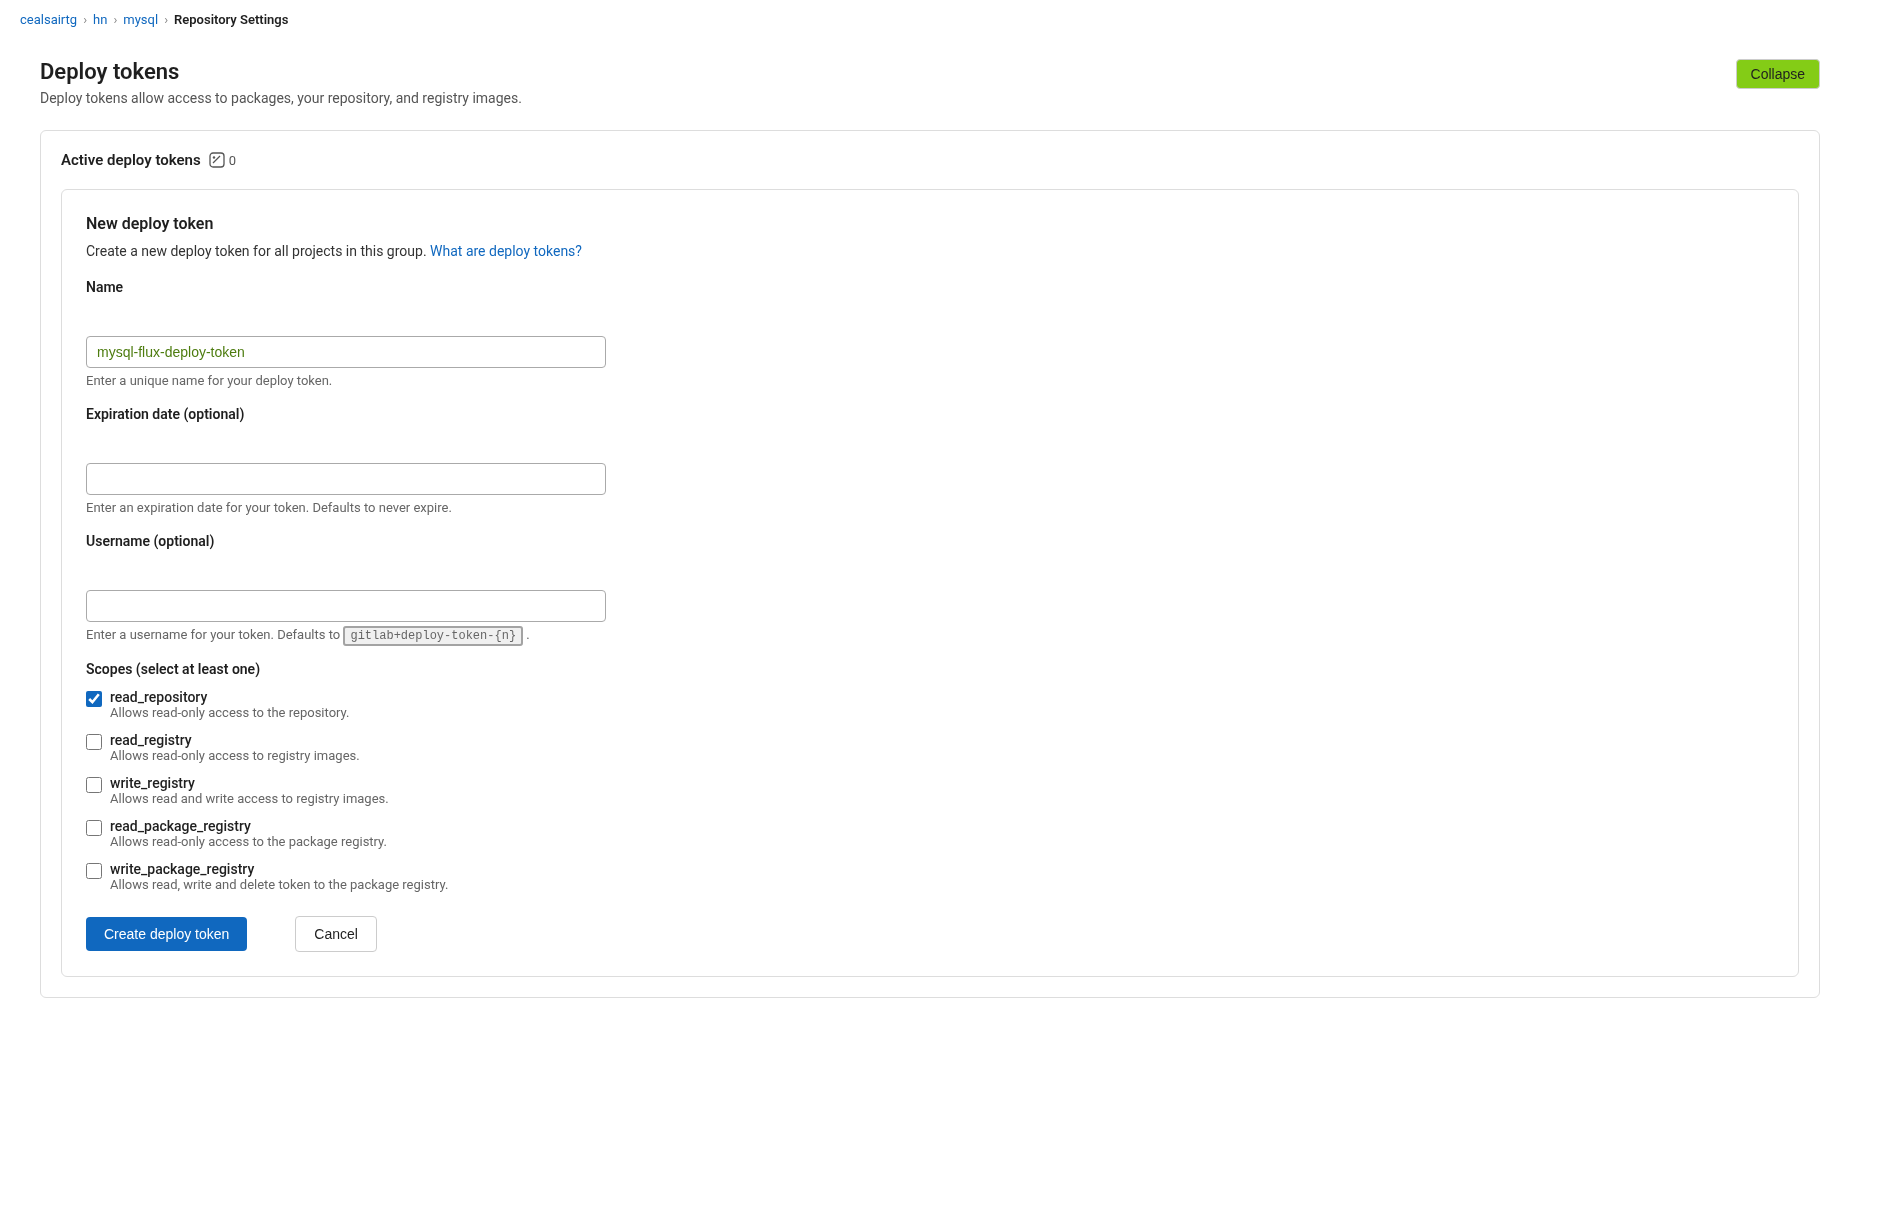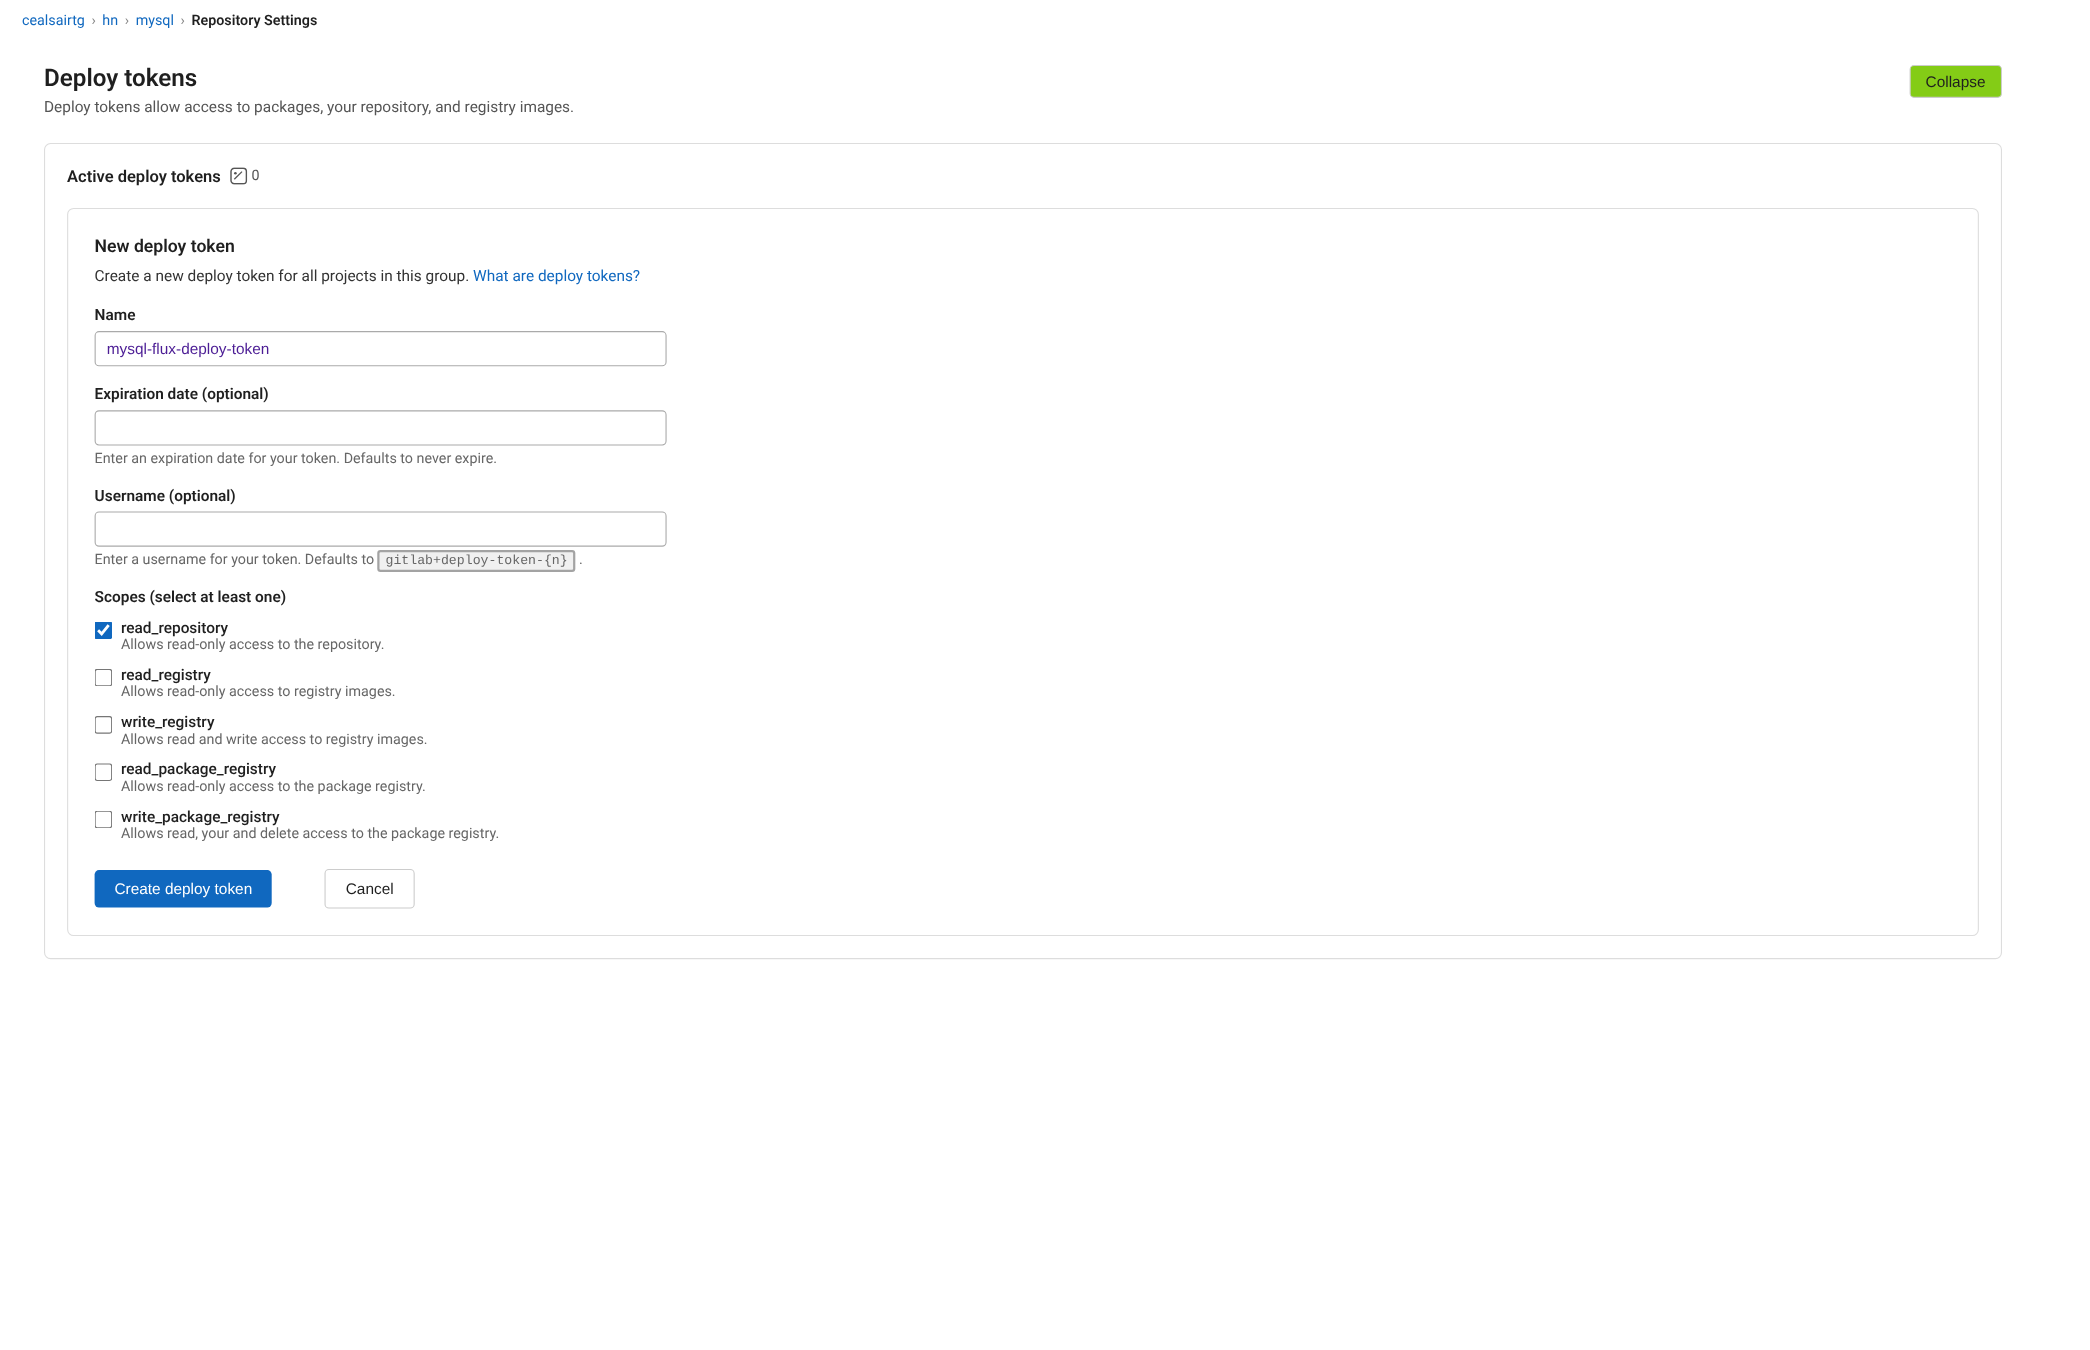--- a/index.html
+++ b/index.html
@@ -95,22 +95,23 @@
       font-weight: 600;
       margin-bottom: 6px;
     }
     .form-input {
       width: 100%;
       max-width: 520px;
       padding: 7px 10px;
       border: 1px solid #aaa;
       border-radius: 4px;
       font-size: 14px;
-      color: #4c1d95;
+      color: #4d7c0f;
       background: #fff;
+      margin-top: 35px;
     }
     .form-hint {
       margin-top: 5px;
       font-size: 13px;
       color: #666;
     }
     .form-hint code {
       background: #f0f0f0;
       border: 2px solid #a3a3a3;
       border-radius: 3px;
@@ -214,20 +215,21 @@
     <div class="inner-card">
       <h2 class="form-title">New deploy token</h2>
       <p class="form-description">
         <span>Create a new deploy token for all projects in this group.</span>
         <a href="#">What are deploy tokens?</a>
       </p>
 
       <div class="form-group">
         <label class="form-label" for="token-name">Name</label>
         <input class="form-input" type="text" id="token-name" value="mysql-flux-deploy-token" style="">
+        <p class="form-hint">Enter a unique name for your deploy token.</p>
       </div>
 
       <div class="form-group">
         <label class="form-label" for="token-expiration">Expiration date (optional)</label>
         <input class="form-input" type="text" id="token-expiration" style="">
         <p class="form-hint">Enter an expiration date for your token. Defaults to never expire.</p>
       </div>
 
       <div class="form-group">
         <label class="form-label" for="token-username">Username (optional)</label>
@@ -271,21 +273,21 @@
           <label class="scope-text" for="read_package_registry">
             <span class="scope-name">read_package_registry</span>
             <span class="scope-desc">Allows read-only access to the package registry.</span>
           </label>
         </div>
 
         <div class="scope-item">
           <input type="checkbox" id="write_package_registry" style="">
           <label class="scope-text" for="write_package_registry">
             <span class="scope-name">write_package_registry</span>
-            <span class="scope-desc">Allows read, your and delete access to the package registry.</span>
+            <span class="scope-desc">Allows read, write and delete token to the package registry.</span>
           </label>
         </div>
       </div>
 
       <div class="form-actions">
         <button class="btn-primary">Create deploy token</button>
         <button class="btn-secondary">Cancel</button>
       </div>
     </div>
   </div>

